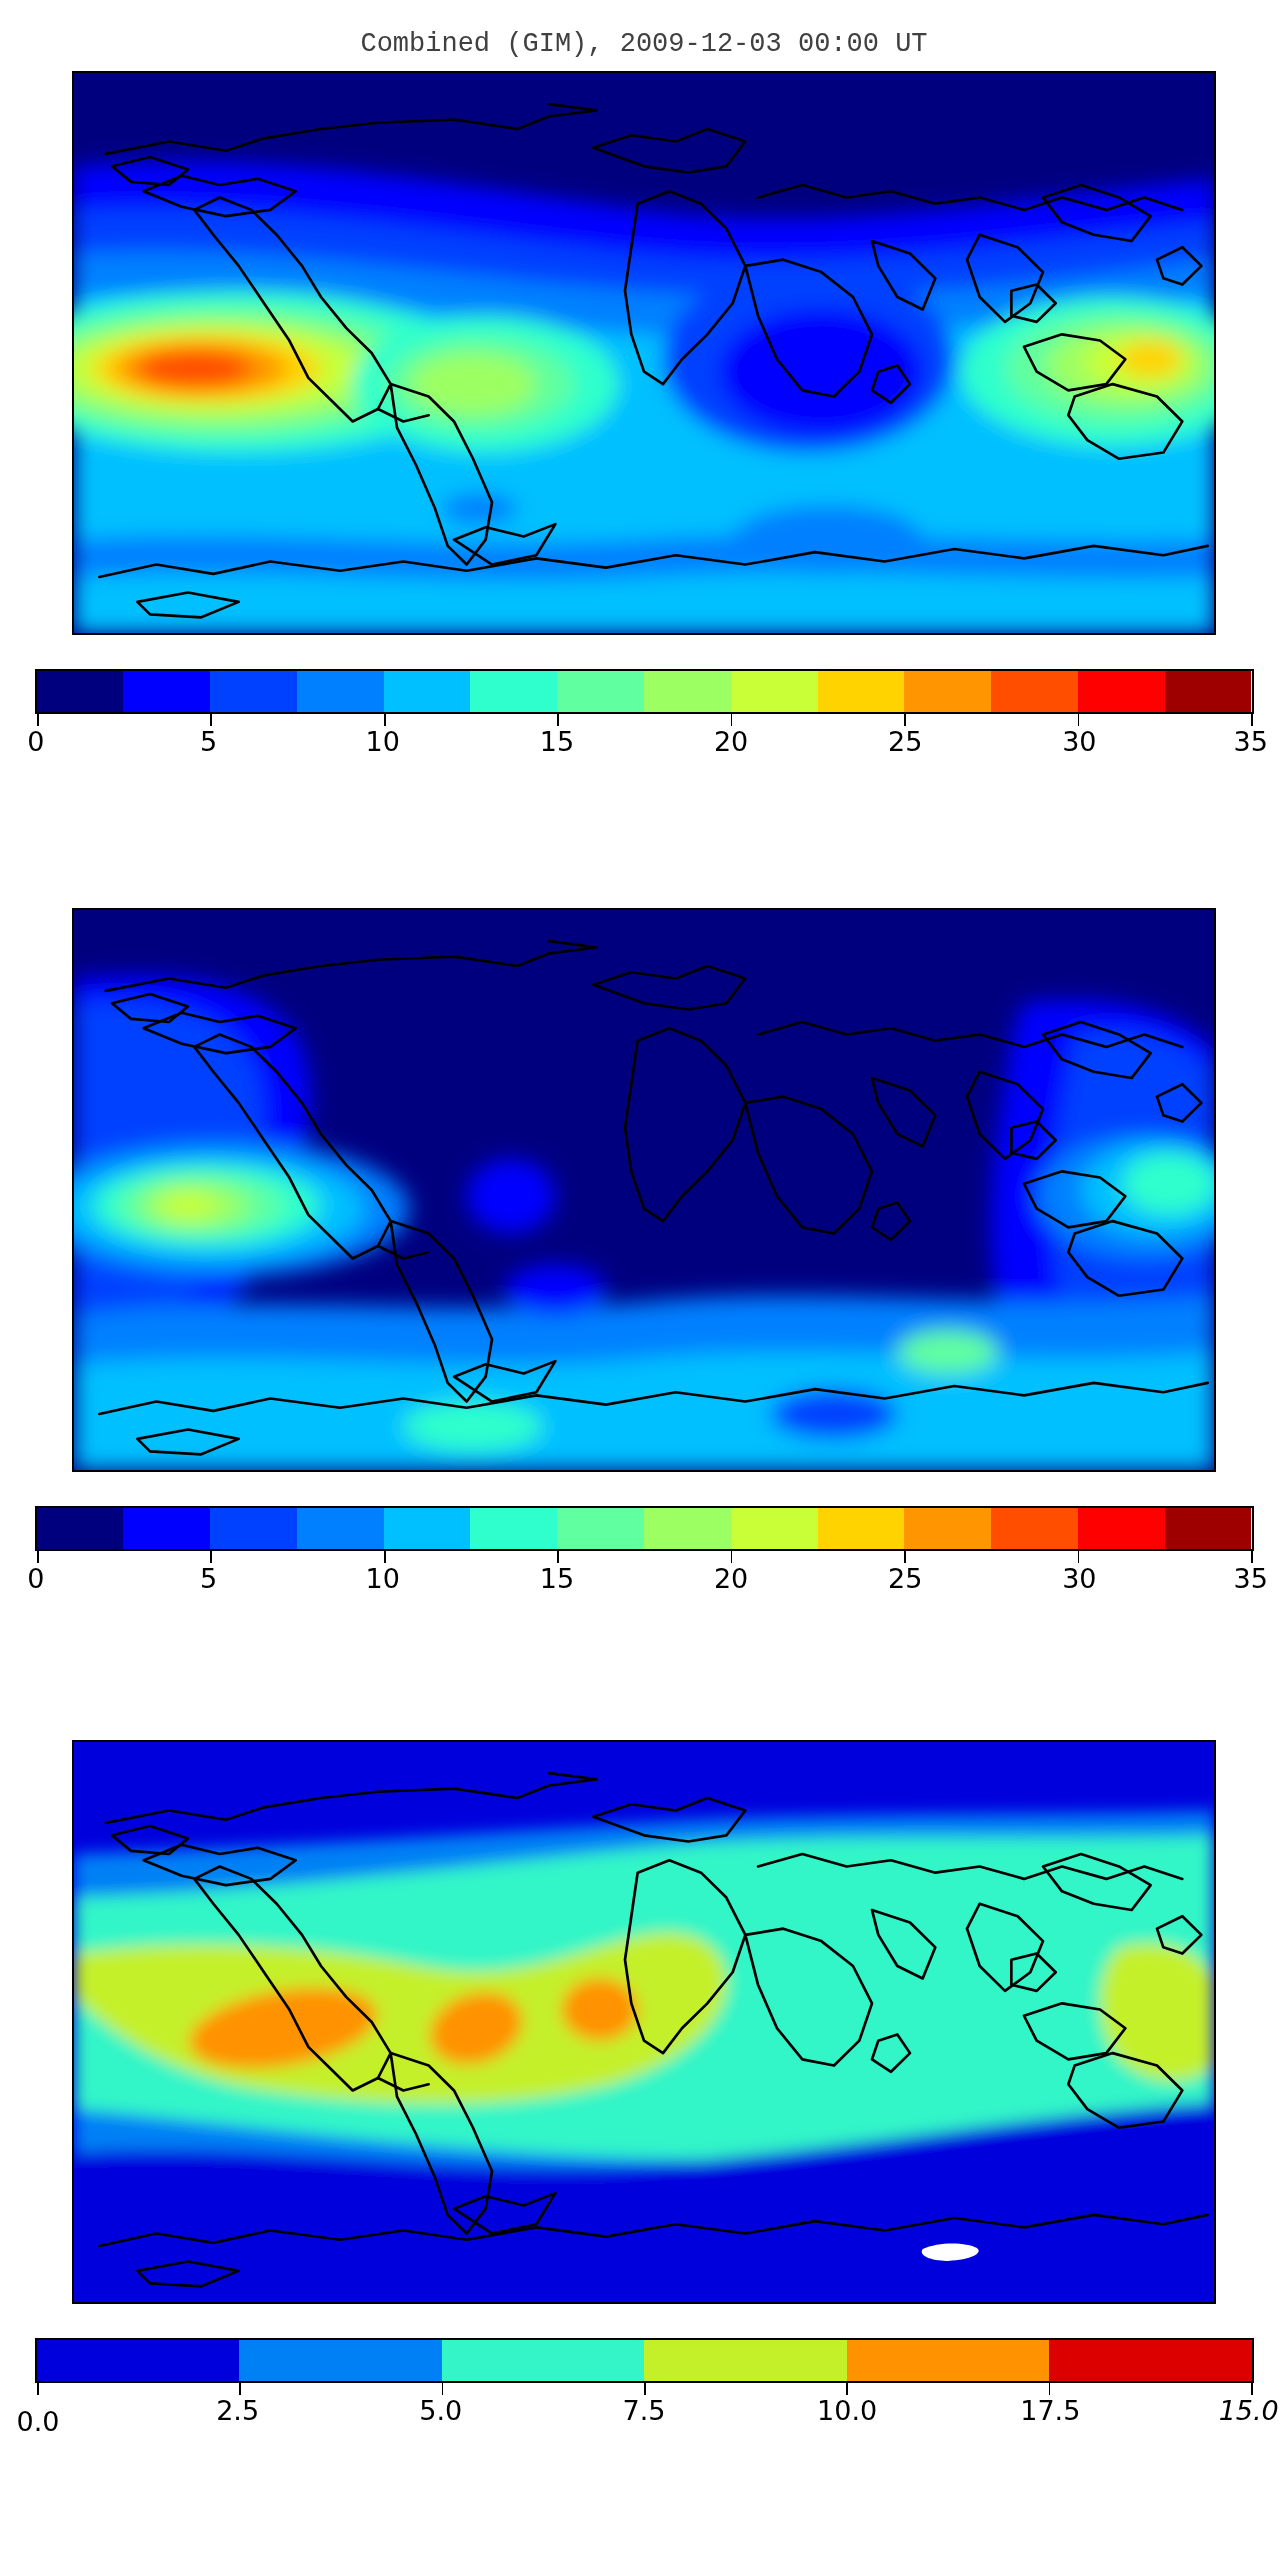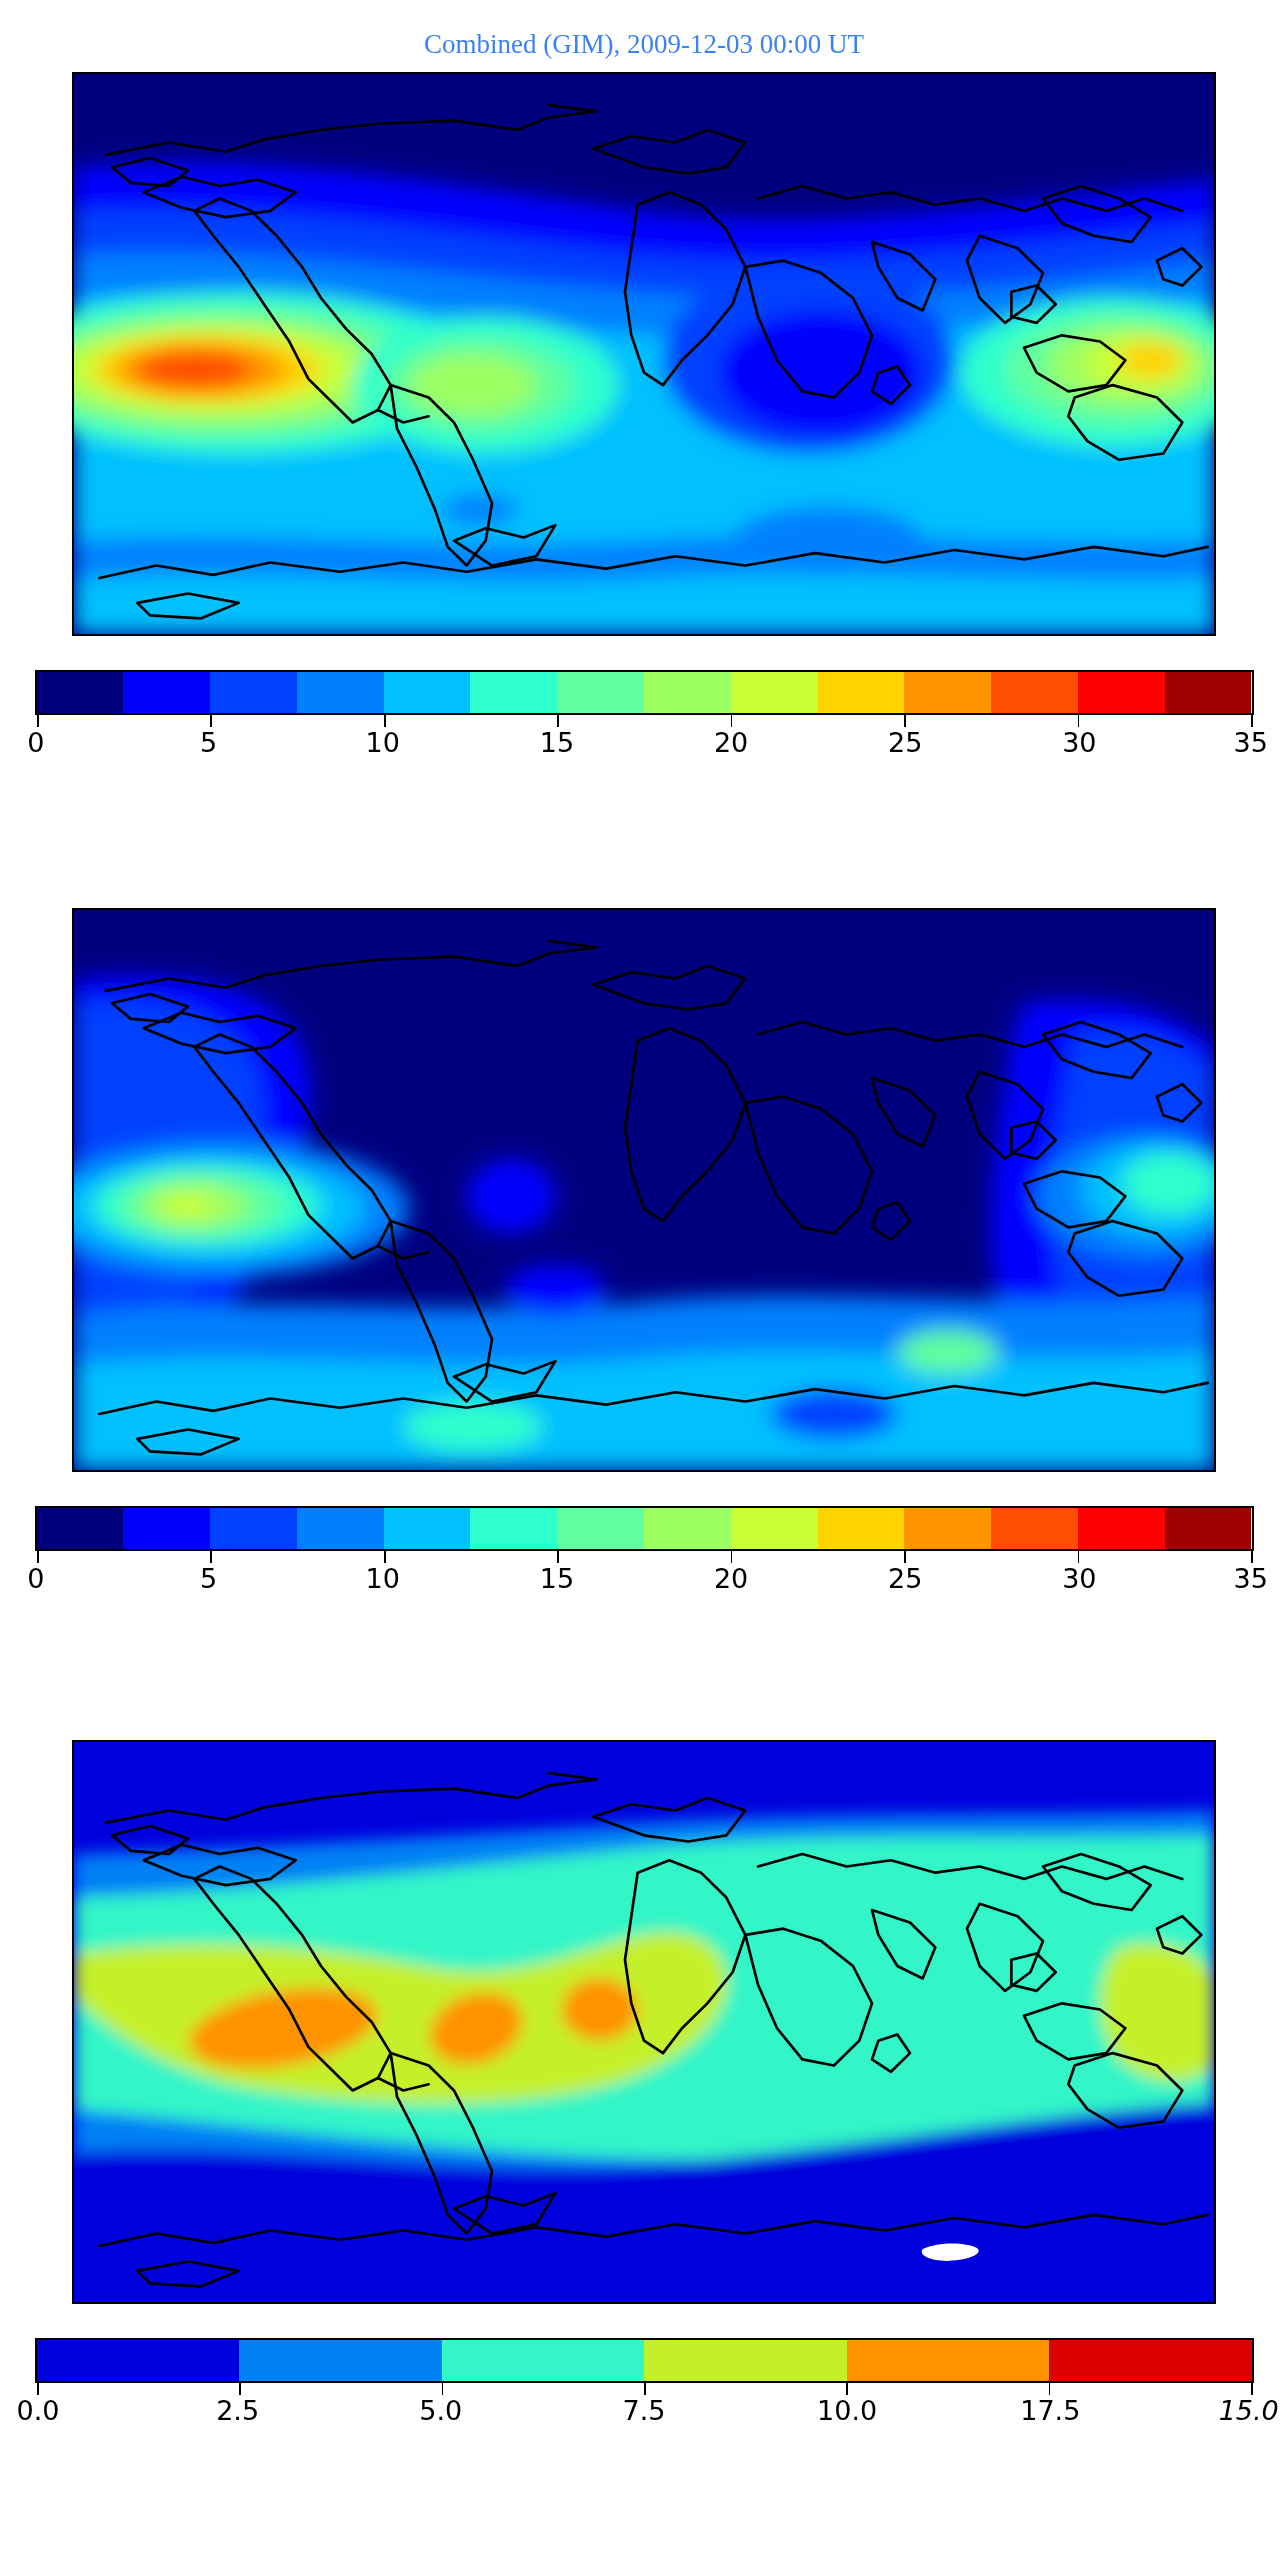--- a/index.html
+++ b/index.html
@@ -1,21 +1,21 @@
 <!DOCTYPE html>
 <html style="font-size:13.7px"><head>
 <meta charset="utf-8">
 <style>
   html,body{margin:0;padding:0;background:#ffffff;}
   body{width:1288px;height:2576px;font-family:"DejaVu Sans",sans-serif;overflow:hidden;}
   .figure{position:relative;width:1288px;height:2576px;background:#fff;}
   .panel{position:absolute;left:0;width:1288px;}
   .ptitle{
-    text-align:center;font-size:27px;color:#3b82f6;
-    font-family:Liberation Serif, serif;font-weight:400;
+    text-align:center;font-size:27px;color:#404040;
+    font-family:Liberation Mono, monospace;font-weight:400;
     letter-spacing:0px;white-space:pre;
   }
   .mapbox{position:relative;margin:0 auto;background:#fff;box-sizing:border-box;border:2.6px solid #000;}
   .mapsvg{display:block;width:100%;height:100%;}
   .cbwrap{position:relative;margin:0 auto;}
   .cbbar{position:relative;display:flex;width:100%;height:45px;box-sizing:border-box;border:2.6px solid #000;overflow:hidden;}
   .cbseg{flex:1 1 0;height:100%;}
   .cbticks{position:relative;width:100%;height:12px;}
   .ctick{position:absolute;top:0;width:1.7px;height:12px;background:#000;}
   .cblabels{position:relative;width:100%;height:38px;}
@@ -324,21 +324,21 @@
       <div class="cbticks">
           <div class="ctick" style="left: calc(0% + 2.6px);"></div>
           <div class="ctick" style="left: calc(16.6667% + 1.7px);"></div>
           <div class="ctick" style="left: calc(33.3333% + 0.9px);"></div>
           <div class="ctick" style="left: calc(50% + 0px);"></div>
           <div class="ctick" style="left: calc(66.6667% - 0.9px);"></div>
           <div class="ctick" style="left: calc(83.3333% - 1.7px);"></div>
           <div class="ctick" style="left: calc(100% - 2.6px);"></div>
         </div>
       <div class="cblabels">
-          <div class="clab" style="left: 0%; transform: translateX(-42%);">0.0</div>
+          <div class="clab" style="left: 0%; transform: translateX(-42%); margin-top: 11px;">0.0</div>
           <div class="clab" style="left: 16.6667%;">2.5</div>
           <div class="clab" style="left: 33.3333%;">5.0</div>
           <div class="clab" style="left: 50%;">7.5</div>
           <div class="clab" style="left: 66.6667%;">10.0</div>
           <div class="clab" style="left: 83.3333%;">17.5</div>
           <div class="clab" style="left: 100%; transform: translateX(-58%); font-style: italic;">15.0</div>
         </div>
     </div>
   </div>
 

